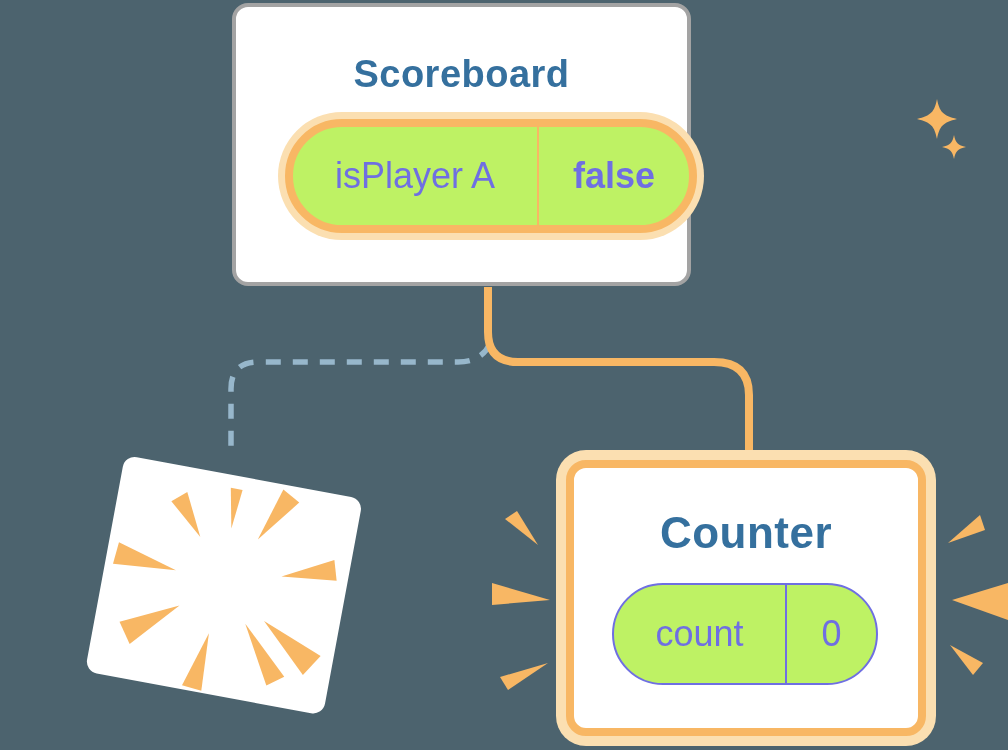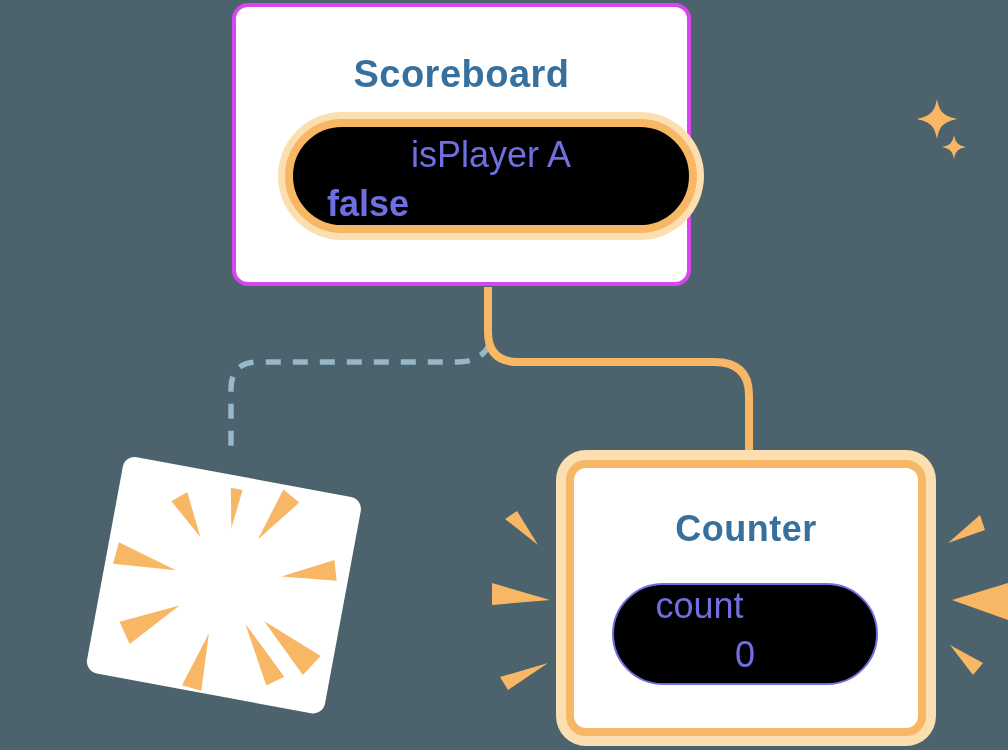--- a/index.html
+++ b/index.html
@@ -5,30 +5,30 @@
   html,body{margin:0;padding:0;background:#4C636E;}
   #stage{
     position:relative;width:1008px;height:750px;overflow:hidden;
     background:#4C636E;
     font-family:"Liberation Sans", sans-serif;
   }
   
   .scoreboard-card{
     position:absolute;left:232px;top:3px;width:459px;height:283px;
     box-sizing:border-box;background:#fff;
-    border:4px solid #d946ef;border-radius:16px;
+    border:4px solid #a3a3a3;border-radius:16px;
   }
   .card-title{
     position:absolute;left:0;right:0;text-align:center;
     color:#35709E;font-weight:600;letter-spacing:.5px;
   }
   .scoreboard-card .card-title{top:46px;font-size:38px;}
   .state-pill{
-    position:absolute;box-sizing:border-box;background:#000000;
-    display:flex;align-items:stretch;border-radius:999px;flex-direction:column;
+    position:absolute;box-sizing:border-box;background:#bef264;
+    display:flex;align-items:stretch;border-radius:999px;
   }
   .pill-orange{
     left:49px;top:112px;width:412px;height:114px;
     border:8px solid #F8B764;
     box-shadow:0 0 0 7px #FBDFB1;
   }
   .pill-cell{display:flex;align-items:center;justify-content:center;
     color:#6F6FE2;font-size:36px;}
   .pill-orange .pill-name{flex:1;}
   .pill-orange .pill-divider{width:0;border-left:2px solid #F8B764;}
@@ -42,21 +42,21 @@
     background:#fff;border-radius:12px;
     transform:rotate(10.5deg);transform-origin:0 0;
   }
   
   .counter-card{
     position:absolute;left:566px;top:460px;width:360px;height:276px;
     box-sizing:border-box;background:#fff;
     border:8px solid #F8B764;border-radius:20px;
     box-shadow:0 0 0 10px #FBDFB1;
   }
-  .counter-card .card-title{top:40px;font-size:36px;}
+  .counter-card .card-title{top:40px;font-size:44px;}
   .pill-purple{
     left:38px;top:115px;width:266px;height:102px;
     border:2px solid #6F6FE2;
   }
   .pill-purple .pill-name{width:171px;text-align:right;}
   .pill-purple .pill-divider{width:0;border-left:2px solid #6F6FE2;}
   .pill-purple .pill-value{flex:1;}
   .burst{position:absolute;}
 </style>
 </head>

